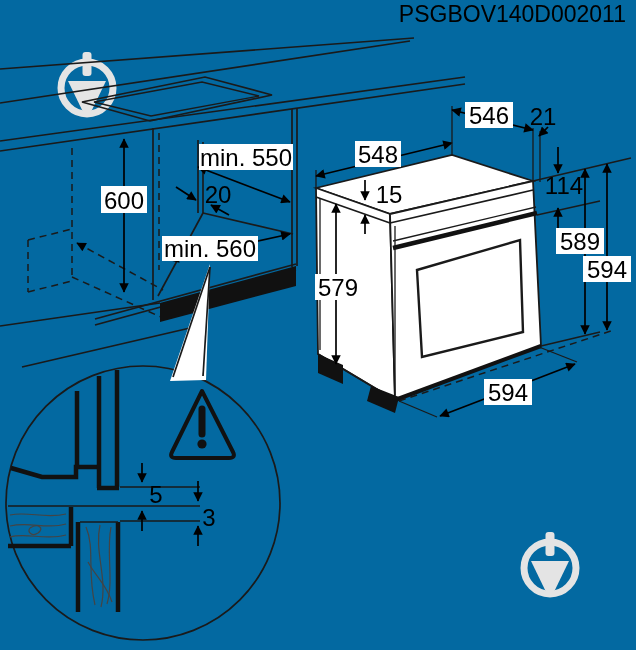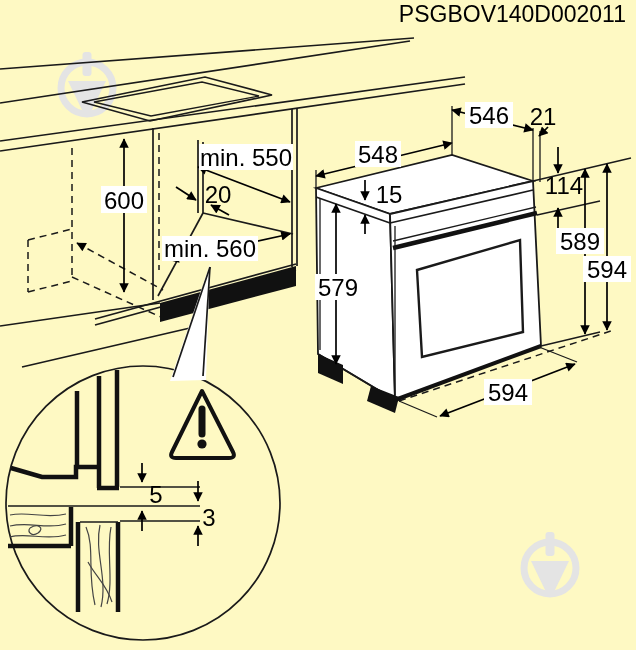--- a/index.html
+++ b/index.html
@@ -1,16 +1,16 @@
 <!DOCTYPE html>
 <html><head>
 <meta charset="utf-8">
 <style>
   html,body{margin:0;padding:0;background:#fff;}
-  #stage{position:relative;width:636px;height:650px;background:#fef9c3;overflow:hidden;
+  #stage{position:relative;width:636px;height:650px;background:#0369a1;overflow:hidden;
          font-family:"Liberation Sans",sans-serif;}
   svg{position:absolute;left:0;top:0;}
   text{font-family:"Liberation Sans",sans-serif;fill:#000;}
   .dimtxt{font-size:24px;}
   .codetxt{font-size:23px;}
   .ln{stroke:#1a1a1a;stroke-width:1.7;fill:none;}
   .thin{stroke:#1a1a1a;stroke-width:1.3;fill:none;}
   .thk{stroke:#111;stroke-width:4.5;fill:none;}
   .dash{stroke:#1a1a1a;stroke-width:1.5;fill:none;stroke-dasharray:7 5;}
   .dim{stroke:#000;stroke-width:1.7;fill:none;}

